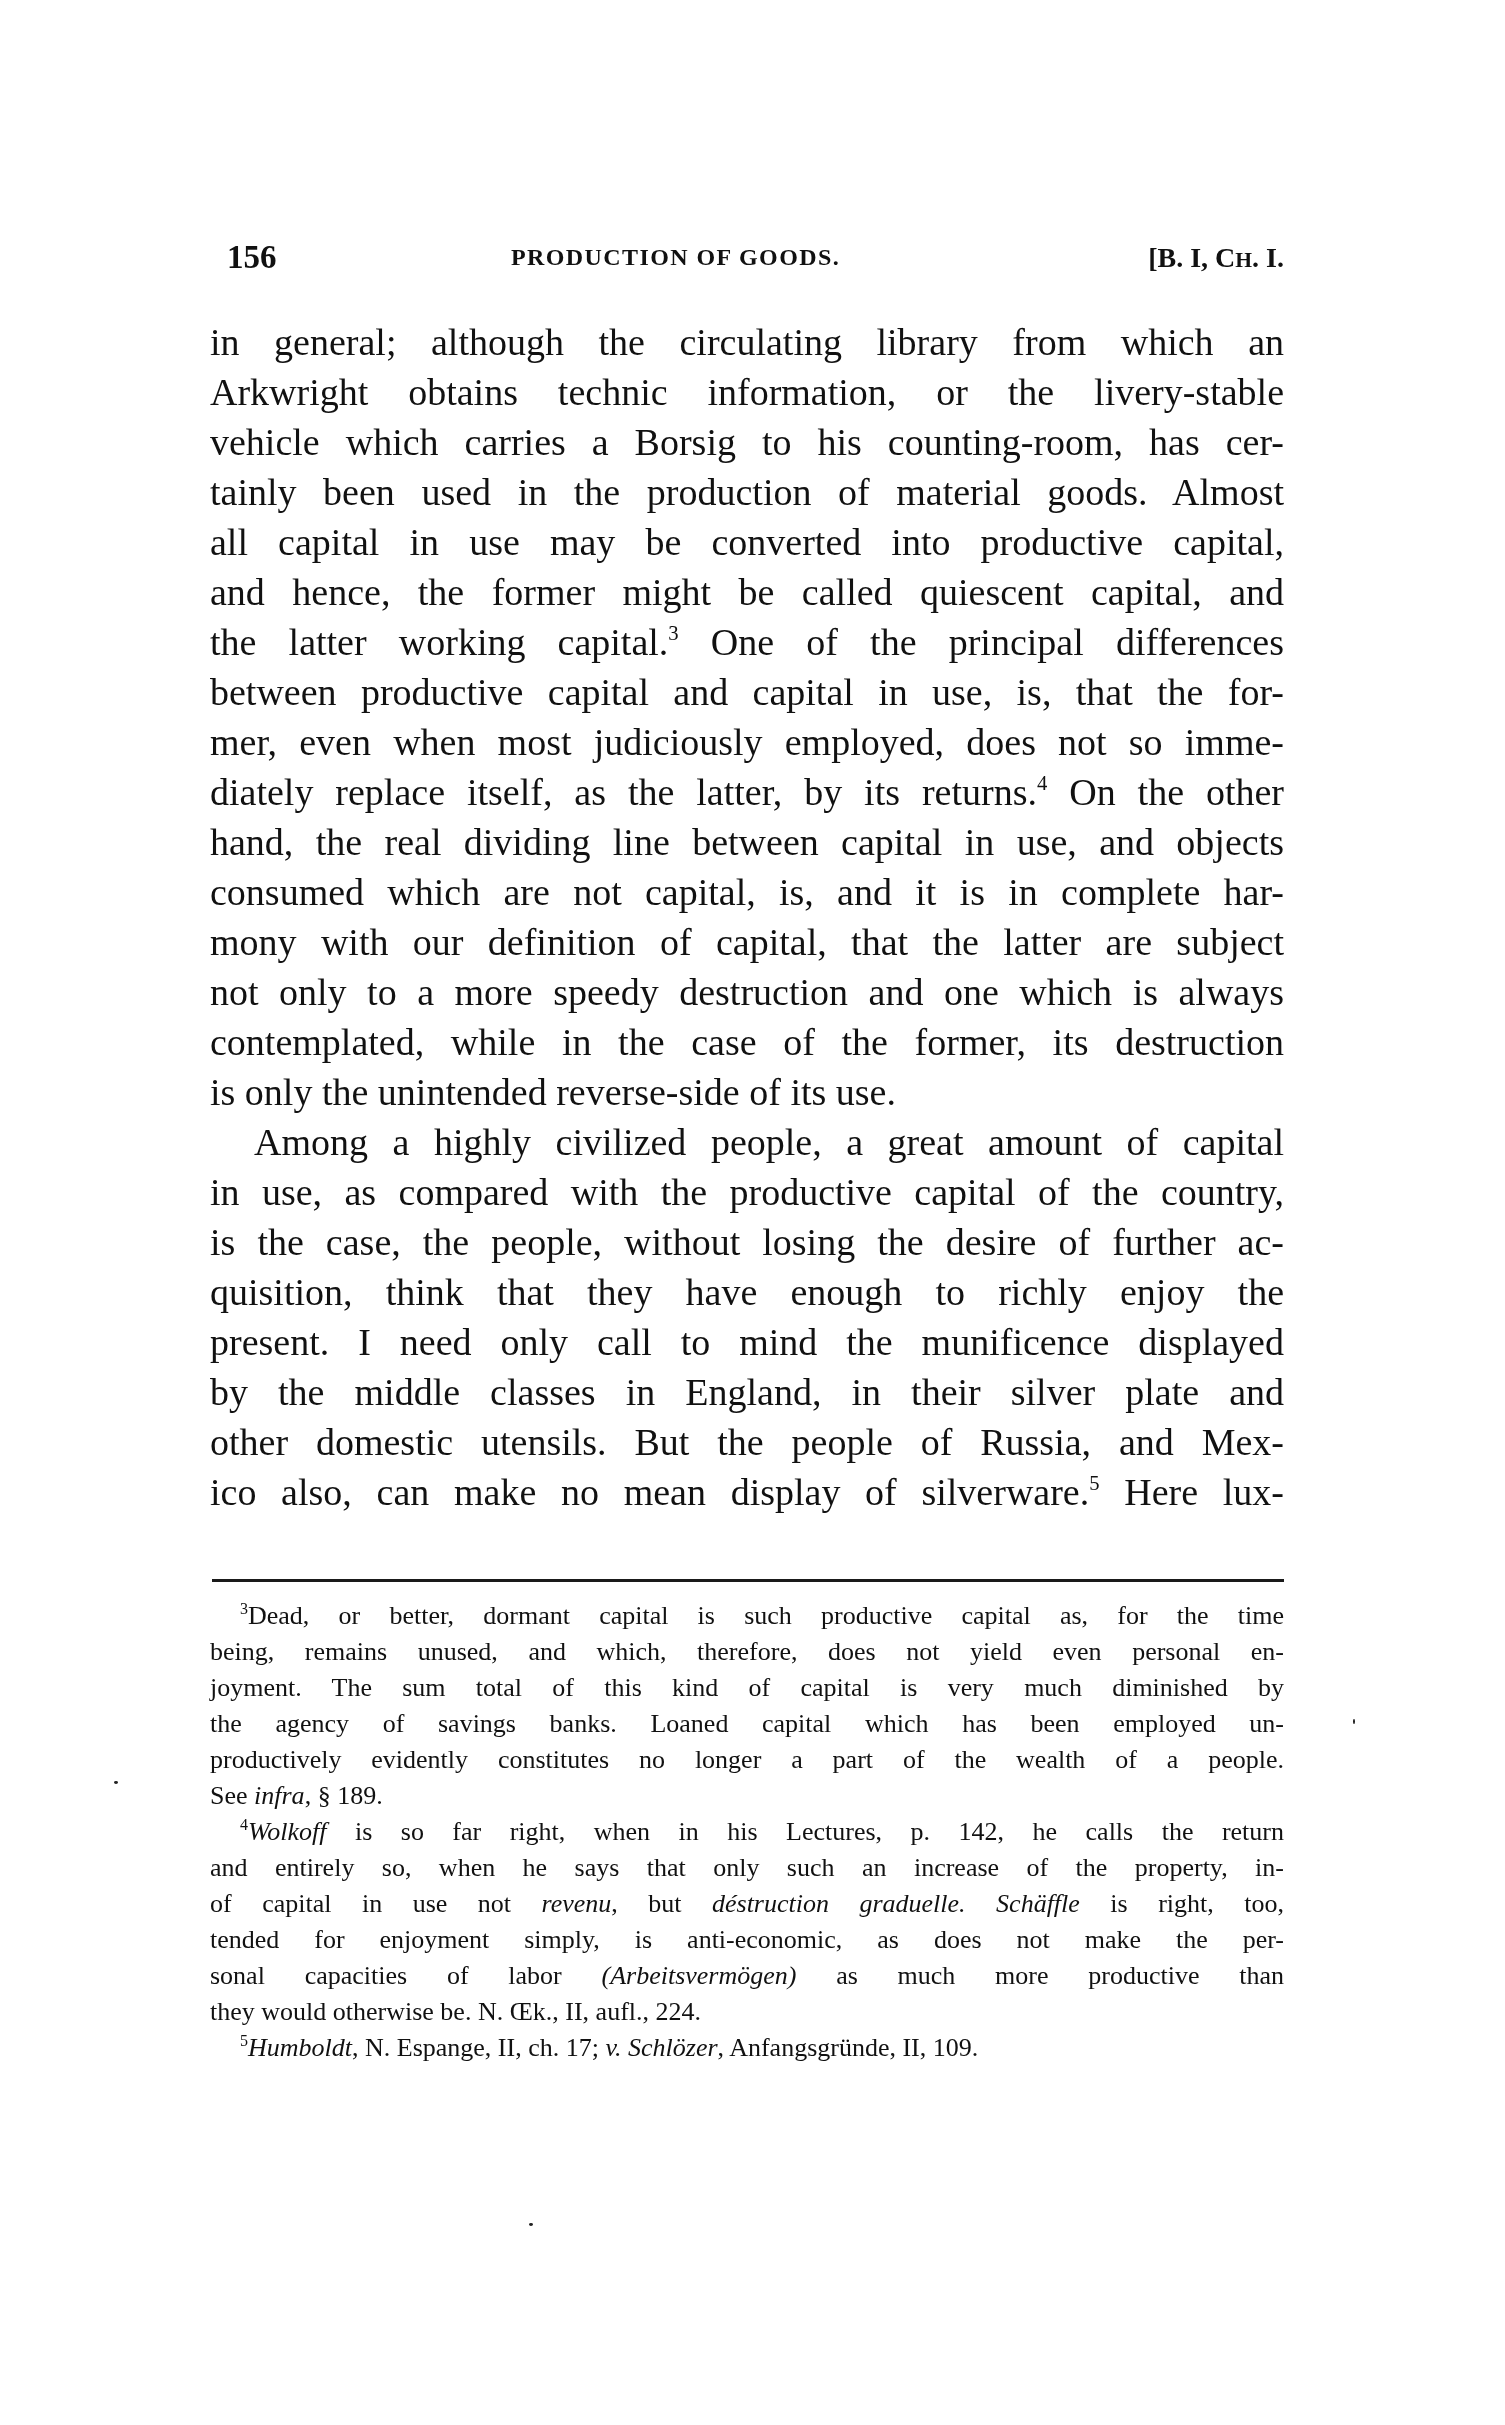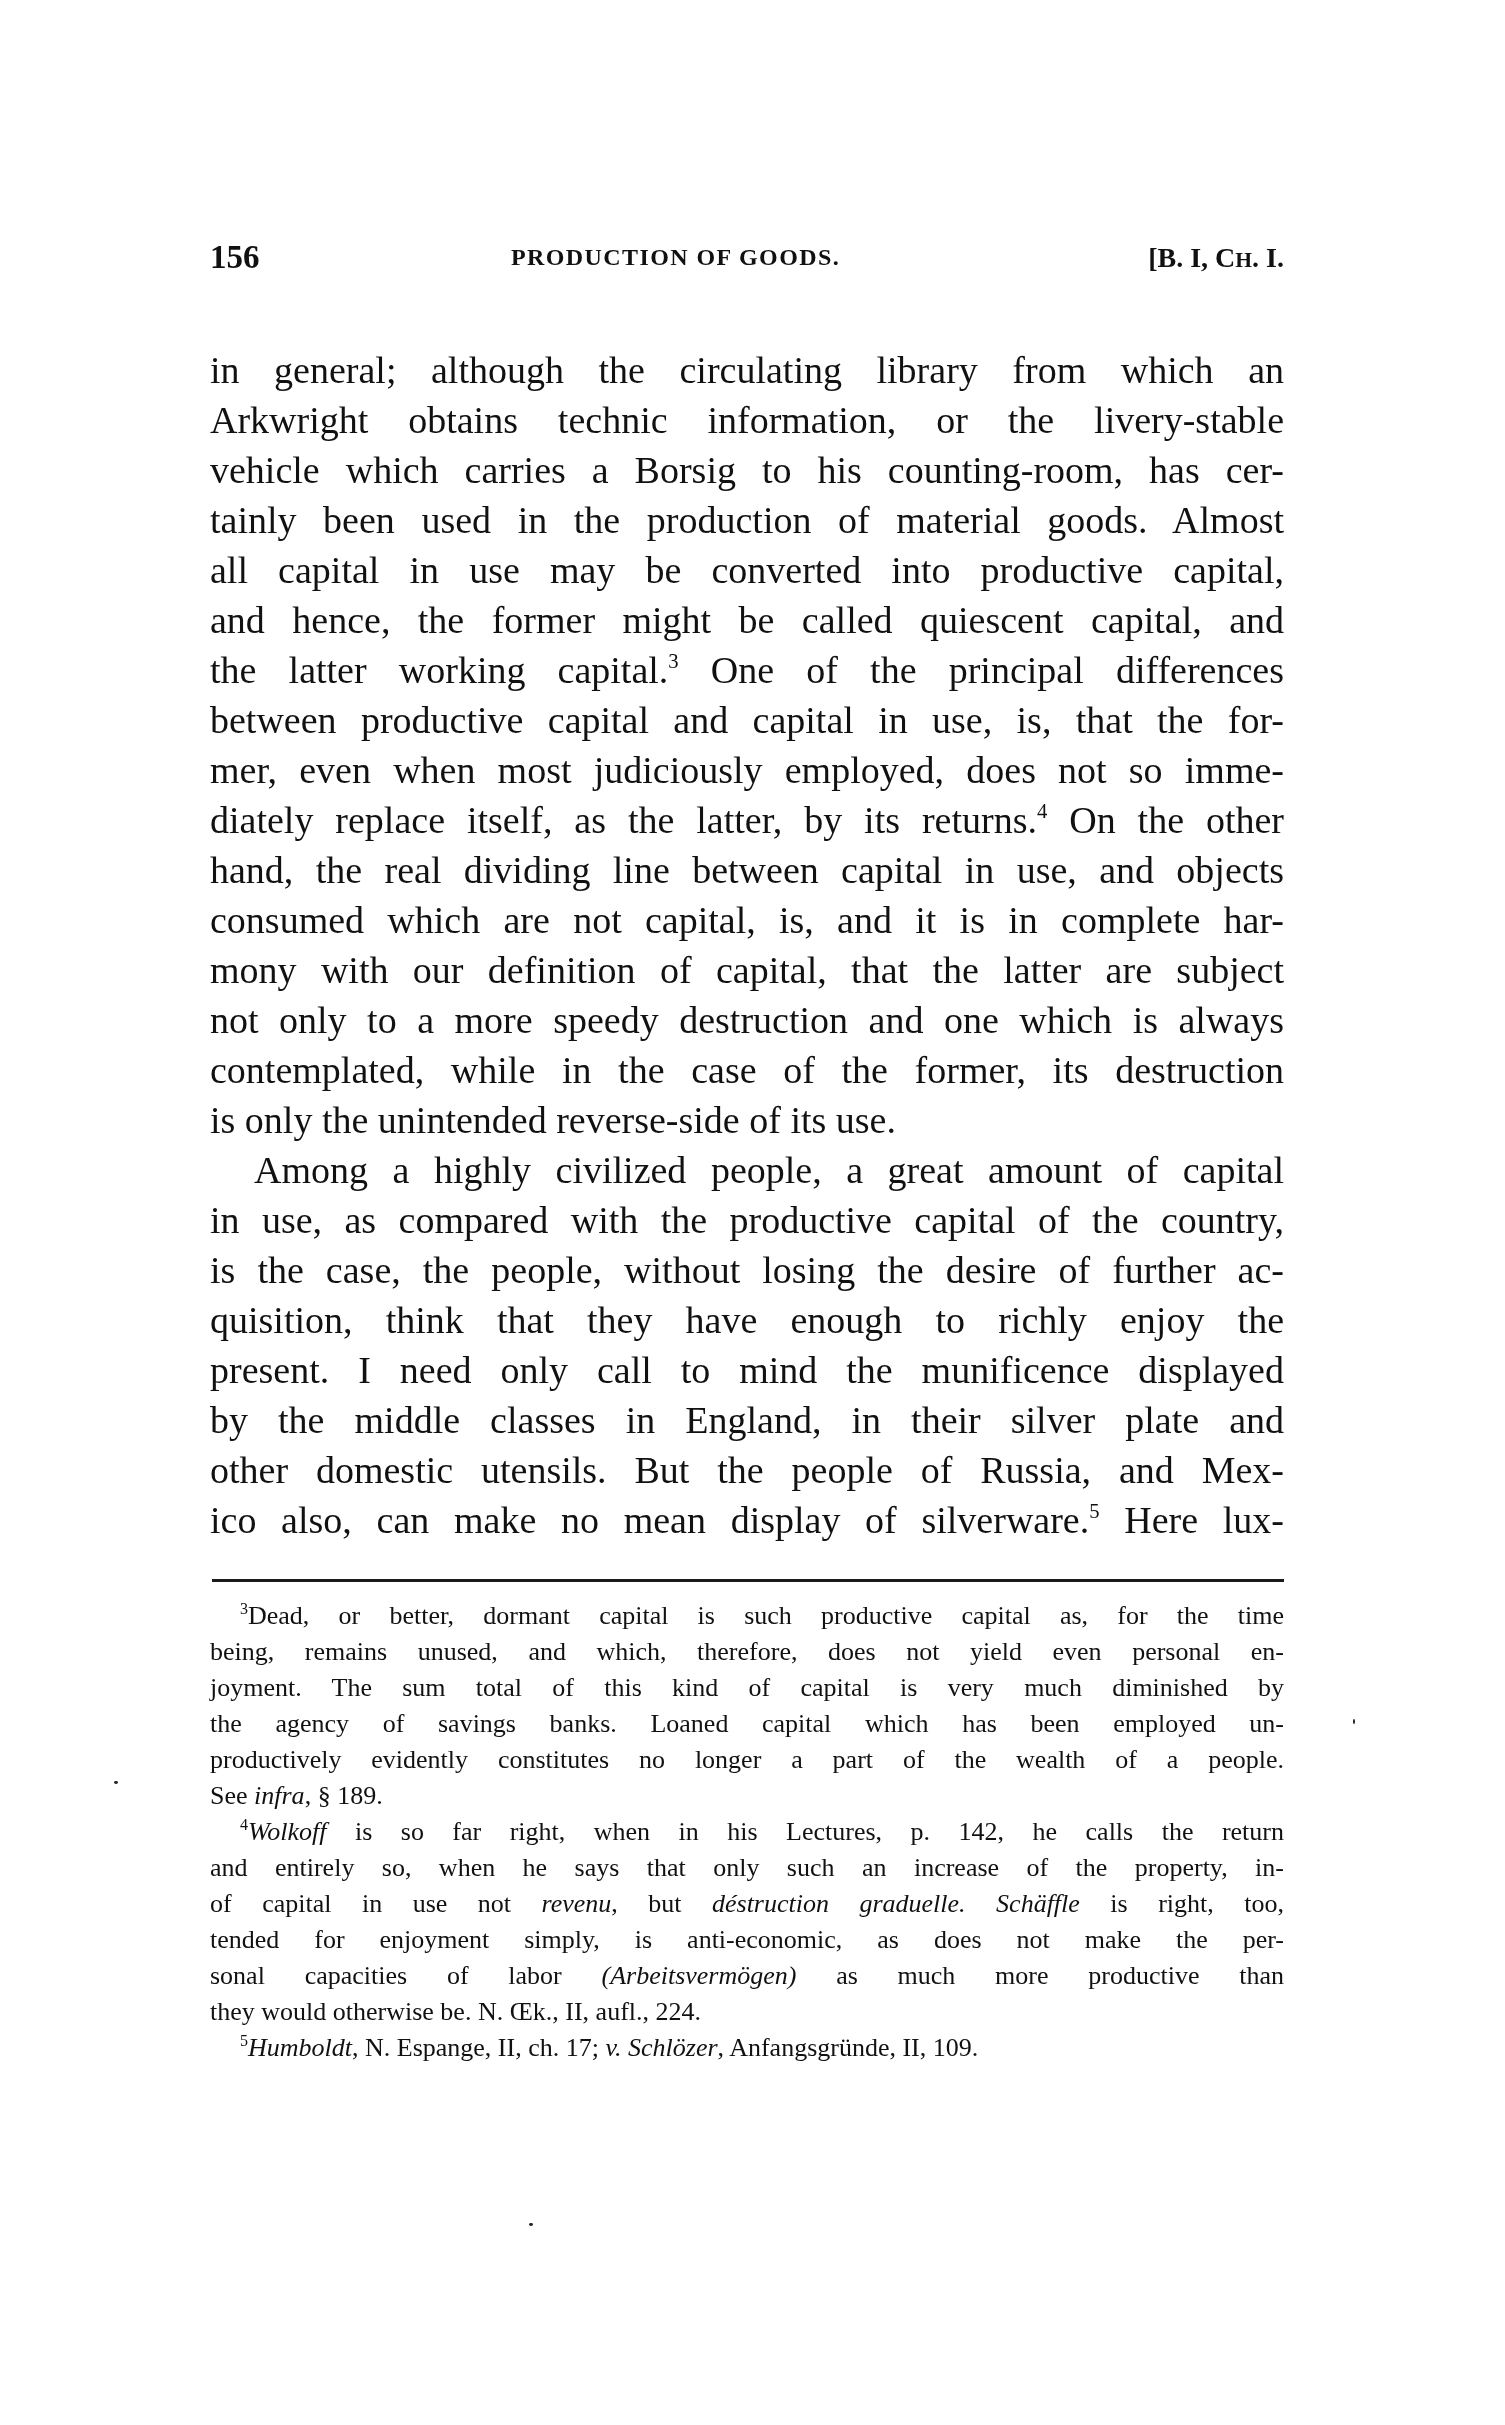--- a/index.html
+++ b/index.html
@@ -7,28 +7,28 @@
     width: 1505px; height: 2426px; position: relative; overflow: hidden;
     color: #111111;
     font-family: "Liberation Serif", "DejaVu Serif", serif;
   }
   .page { position: absolute; left: 0; top: 0; width: 1505px; height: 2426px; }
 
   .running-head {
     position: absolute; left: 210px; top: 237px; width: 1074px; height: 41px;
     font-size: 31px; line-height: 41px;
   }
-  .running-head .folio { position: absolute; left: 0; top: 0; font-weight: bold; font-size: 33px; }
+  .running-head .folio { position: absolute; left: 17px; top: 0; font-weight: bold; font-size: 33px; }
   .running-head .title { position: absolute; left: 301px; top: 0; font-weight: bold; letter-spacing: 1.4px; font-size: 24px; }
   .running-head .section { position: absolute; right: 0; top: 0; font-size: 28px; font-weight: bold; }
   .running-head .section .sc { font-size: 21.6px; }
 
   .body-text {
     position: absolute; left: 210px; top: 317px; width: 1074px;
-    font-size: 38px; line-height: 50px; margin-top: 28px;
+    font-size: 38px; line-height: 50px;
   }
   .line {
     display: block; height: 50px; white-space: nowrap;
     text-align: justify; text-align-last: justify;
   }
   .line.last { text-align-last: left; }
   .line.indent { padding-left: 44px; }
   sup.fnref { font-size: 20.7px; vertical-align: 15px; line-height: 0; }
 
   .rule {

